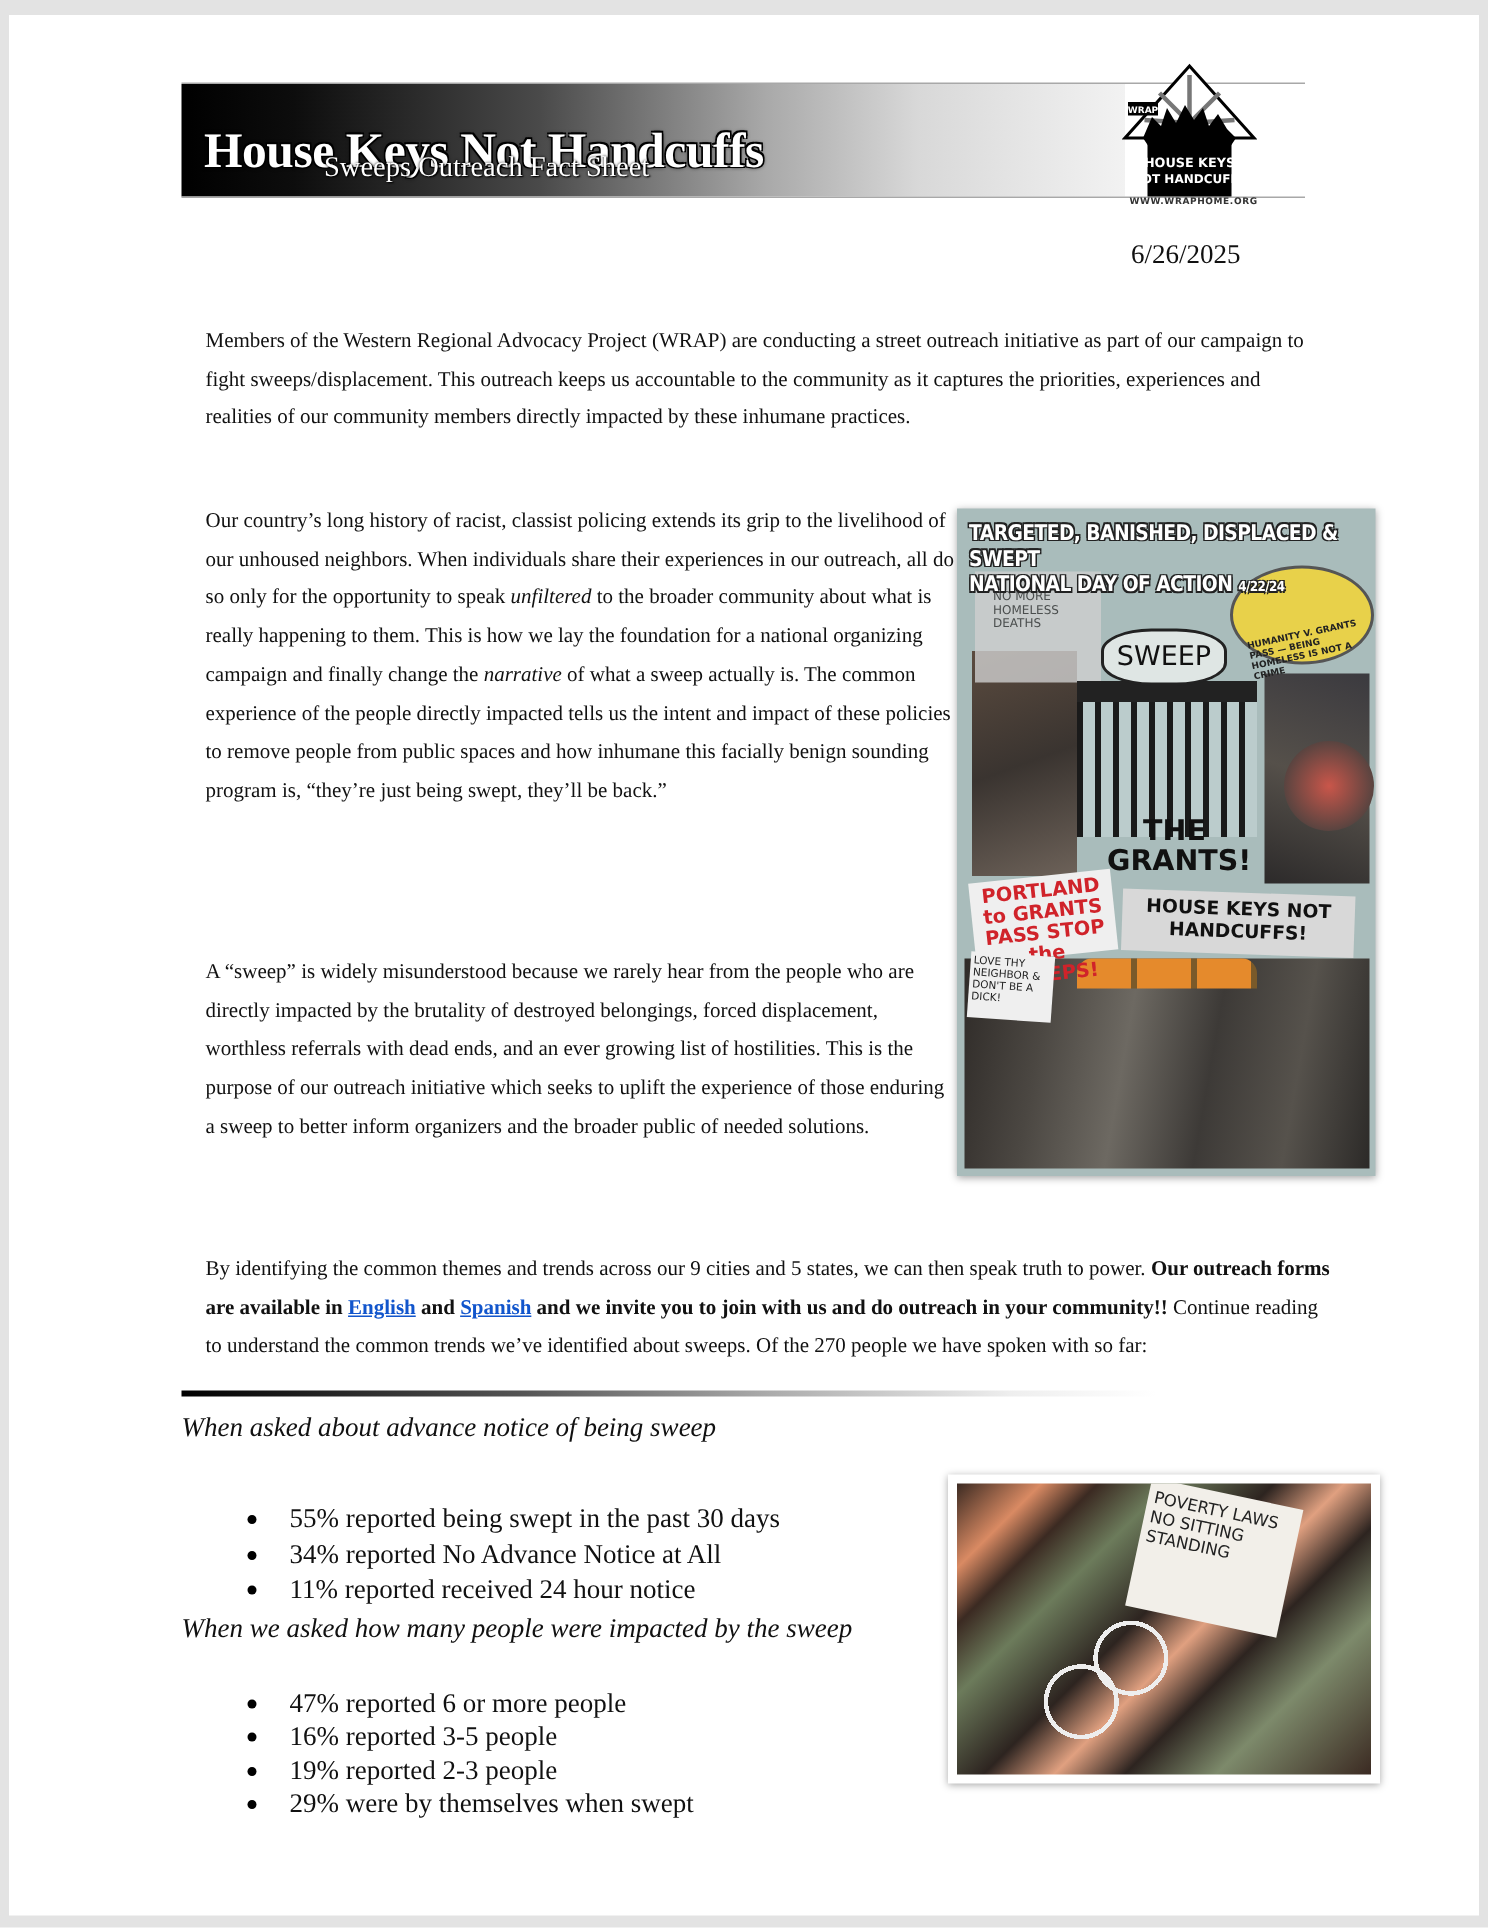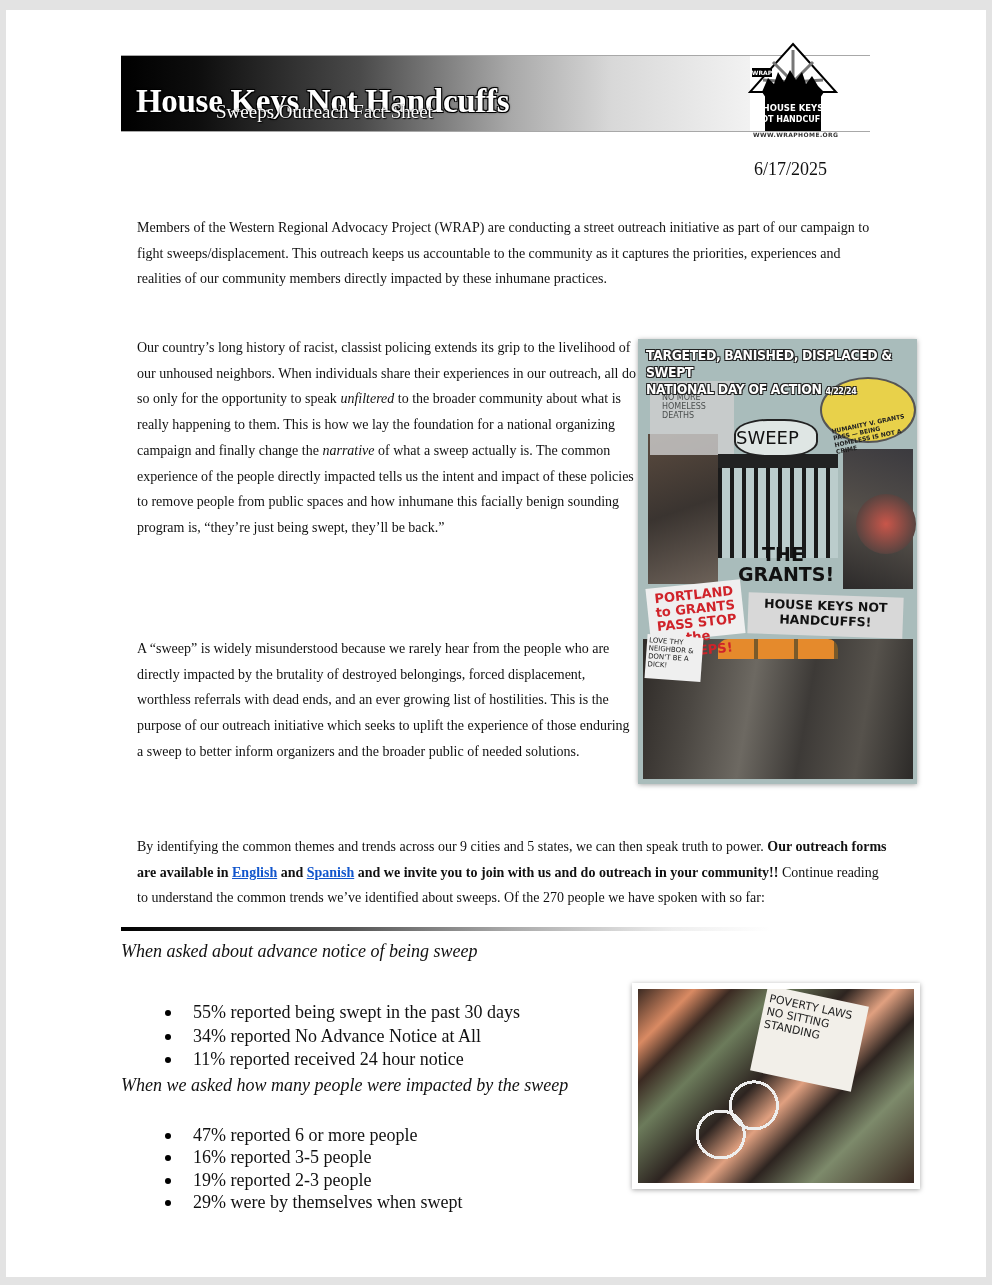--- a/index.html
+++ b/index.html
@@ -73,21 +73,21 @@
   .poster-title {
     position: absolute; left: 8px; top: 7px; width: 265px; font-family: "DejaVu Sans", sans-serif;
     font-weight: bold; font-size: 12.5px; line-height: 15px; color: #fff; letter-spacing: -0.4px;
     text-shadow: -1px -1px 0 #222, 1px -1px 0 #222, -1px 1px 0 #222, 1px 1px 0 #222;
     transform: scaleY(1.15); transform-origin: top left;
   }
   .poster-date { font-size: 8px; }
   .poster .sweep-word {
     position: absolute; left: 96px; top: 80px; width: 80px; height: 34px; border: 2px solid #222;
     border-radius: 40%; background: #dfe6e4; font-family: "DejaVu Sans", sans-serif; font-size: 18px;
-    line-height: 34px; color: #111;
+    text-align: center; line-height: 34px; color: #111;
   }
   .poster .court-bldg {
     position: absolute; left: 80px; top: 115px; width: 120px; height: 90px;
     background: repeating-linear-gradient(to right, #1a1a1a 0 4px, #bcc 4px 12px);
     border-top: 14px solid #222;
   }
   .poster .court-word {
     position: absolute; left: 100px; top: 205px; width: 90px; font-family: "DejaVu Sans", sans-serif;
     font-size: 19px; font-weight: bold; text-align: center; line-height: 20px; color: #111;
   }
@@ -185,21 +185,21 @@
     <path d="M14,50 L20,36 L26,42 L30,30 L36,40 L42,28 L48,38 L54,30 L58,42 L64,34 L70,44 L76,50 L72,56 L18,56 Z" fill="#000"></path>
     <rect x="18" y="55" width="54" height="33" fill="#000"></rect>
     <rect x="4" y="26" width="20" height="9" fill="#000"></rect>
     <text x="14" y="33" font-family="DejaVu Sans, sans-serif" font-size="6" font-weight="bold" fill="#fff" text-anchor="middle">WRAP</text>
     <text x="45" y="69" font-family="DejaVu Sans, sans-serif" font-size="8.5" font-weight="bold" fill="#fff" text-anchor="middle">HOUSE KEYS</text>
     <text x="45" y="80" font-family="DejaVu Sans, sans-serif" font-size="8" font-weight="bold" fill="#fff" text-anchor="middle">NOT HANDCUFFS</text>
   </svg>
 </div>
 <div class="logo-url">WWW.WRAPHOME.ORG</div>
 
-<div class="date">6/17/2025</div>
+<div class="date">6/26/2025</div>
 
 <p class="para p1">Members of the Western Regional Advocacy Project (WRAP) are conducting a street outreach initiative as part of our campaign to fight sweeps/displacement. This outreach keeps us accountable to the community as it captures the priorities, experiences and realities of our community members directly impacted by these inhumane practices.</p>
 
 <p class="para p2"><span>Our country’s long history of racist, classist policing extends its grip to the livelihood of our unhoused neighbors. When individuals share their experiences in our outreach, all do so only for the opportunity to speak </span><em>unfiltered</em><span> to the broader community about what is really happening to them. This is how we lay the foundation for a national organizing campaign and finally change the </span><em>narrative</em><span> of what a sweep actually is. The common experience of the people directly impacted tells us the intent and impact of these policies to remove people from public spaces and  how inhumane this facially benign sounding program is, “they’re just being swept, they’ll be back.”</span></p>
 
 <p class="para p3">A “sweep” is widely misunderstood because we rarely hear from the people who are directly impacted by the brutality of destroyed belongings, forced displacement, worthless referrals with dead ends, and an ever growing list of hostilities. This is the purpose of our outreach initiative which seeks to uplift the experience of those enduring a sweep to better inform organizers and the broader public of needed solutions.</p>
 
 <p class="para p4"><span>By identifying the common themes and trends across our 9 cities and 5 states, we can then speak truth to power. </span><b>Our outreach forms are available in </b><a href="#">English</a><b> and </b><a href="#">Spanish</a><b> and we invite you to join with us and do outreach in your community!!</b><span> Continue reading to understand the common trends we’ve identified about sweeps. Of the 270 people we have spoken with so far:</span></p>
 
 <div class="poster">

